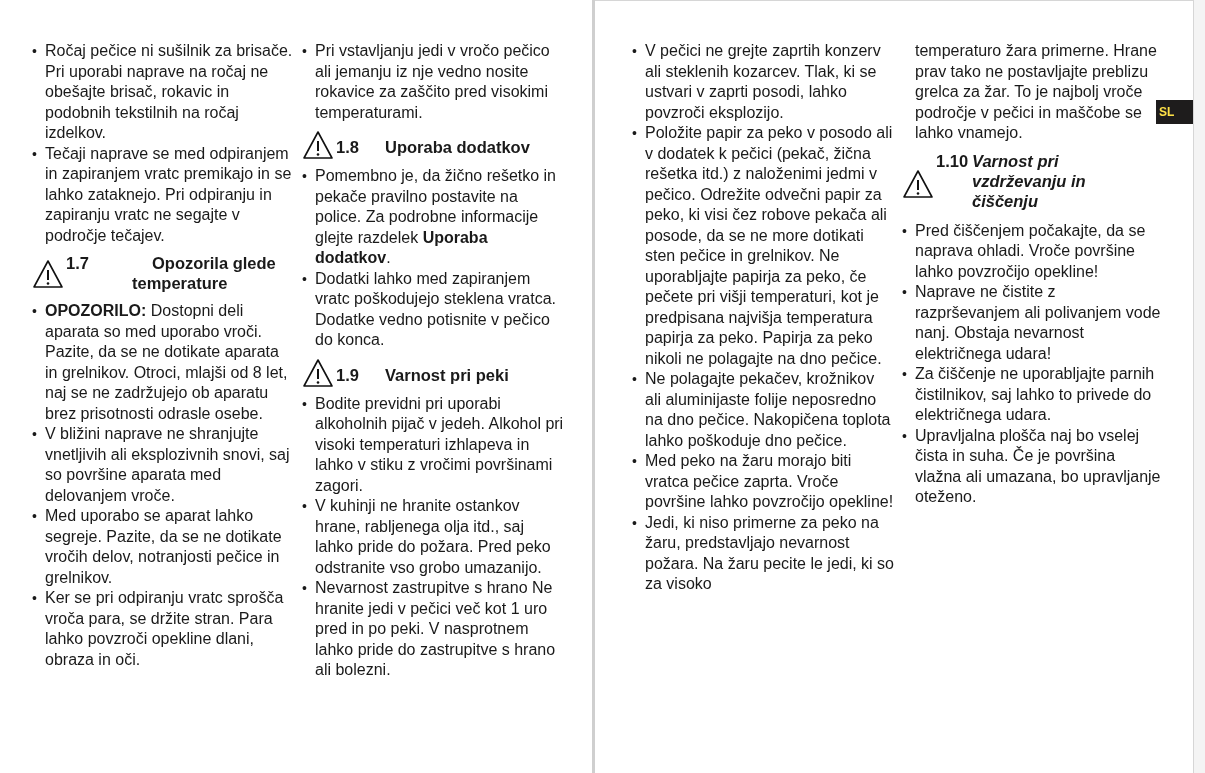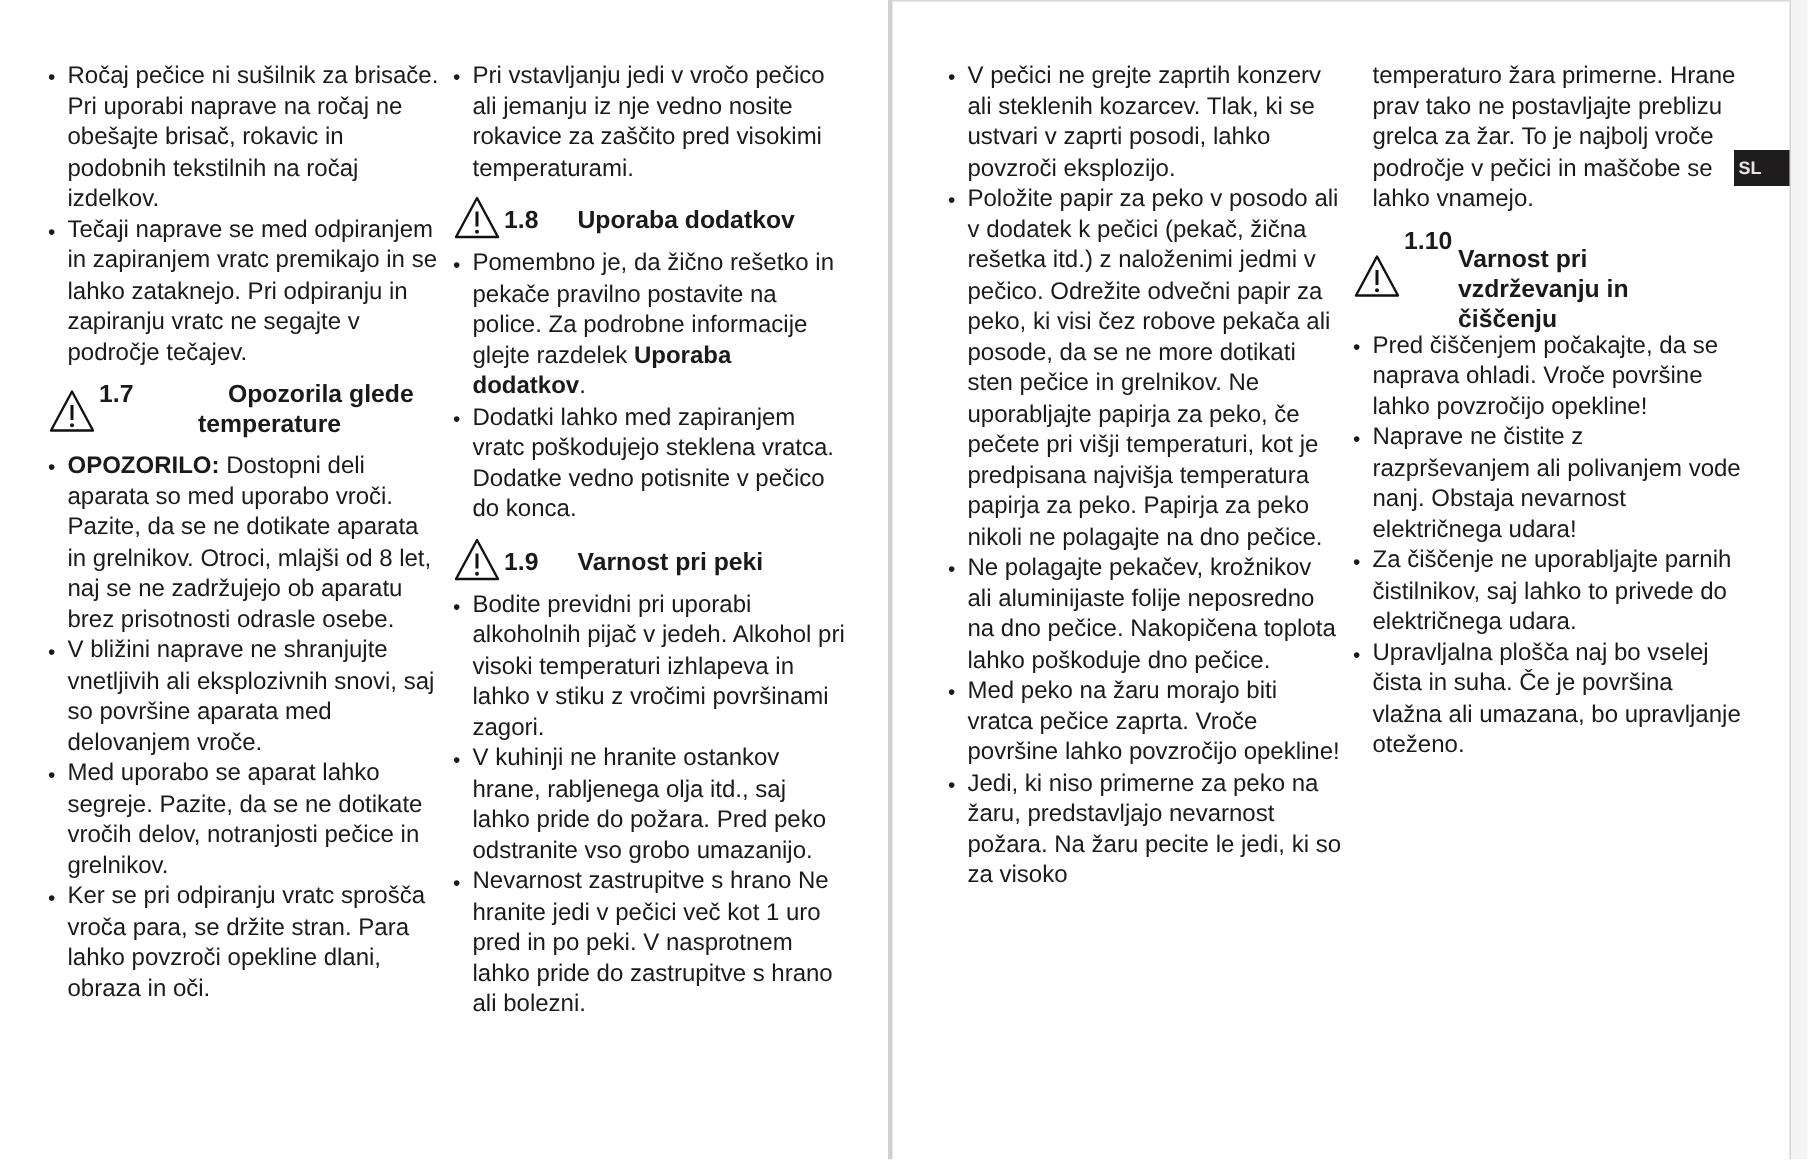--- a/index.html
+++ b/index.html
@@ -3,21 +3,21 @@
 <meta charset="utf-8">
 <style>
   html, body { margin:0; padding:0; }
   body {
     width:1205px; height:773px; background:#ffffff; position:relative; overflow:hidden;
     font-family:"Liberation Sans", "DejaVu Sans", sans-serif; color:#1a1a1a;
   }
   .page-divider { position:absolute; left:592px; top:0; width:3px; height:773px; background:#cfcfcf; }
   .right-edge { position:absolute; left:1193px; top:0; width:12px; height:773px; background:#f4f4f4; border-left:1px solid #d6d6d6; }
   .top-edge { position:absolute; left:595px; top:0; width:598px; height:1px; background:#d6d6d6; }
-  .lang-tab { position:absolute; left:1156px; top:100px; width:37px; height:24px; background:#1e1c1c; color:#e5e5e5;
+  .lang-tab { position:absolute; left:1156px; top:100px; width:37px; height:24px; background:#1e1c1c; color:#fde047;
     font-weight:bold; font-size:12px; line-height:24px; padding-left:3px; box-sizing:border-box; }
   .col { position:absolute; top:41px; font-size:16px; line-height:20.5px; }
   .col1 { left:32px; width:262px; }
   .col2 { left:302px; width:262px; }
   .col3 { left:632px; width:262px; }
   .col4 { left:902px; width:262px; }
   ul { list-style:none; margin:0; padding:0; }
   li { position:relative; padding-left:13px; margin:0; }
   li::before { content:"•"; position:absolute; left:0; top:0; font-size:14px; }
   li.cont { padding-left:13px; }
@@ -26,21 +26,21 @@
   .warn { width:32px; height:30px; flex:none; margin-right:2px; }
   .hnum { flex:none; width:49px; }
   .htext { flex:1; }
   .h17 { position:relative; height:42px; }
   .h17 .warn { position:absolute; left:0; top:6px; }
   .h17 .hnum { position:absolute; left:34px; top:0; }
   .h17 .htext { position:absolute; left:62px; top:0; width:200px; text-indent:20px;margin-left:38px; }
   .h110 { position:relative; height:64px; }
   .h110 .warn { position:absolute; left:0; top:18px; }
   .h110 .hnum { position:absolute; left:34px; top:0; }
-  .h110 .htext { position:absolute; left:70px; top:12px; width:140px; }
+  .h110 .htext { position:absolute; left:70px; top:0; width:140px;font-style:italic; }
   b { font-weight:bold; }
 </style>
 </head>
 <body>
 
 <div class="page-divider"></div>
 <div class="top-edge"></div>
 <div class="right-edge"></div>
 <div class="lang-tab">SL</div>
 

